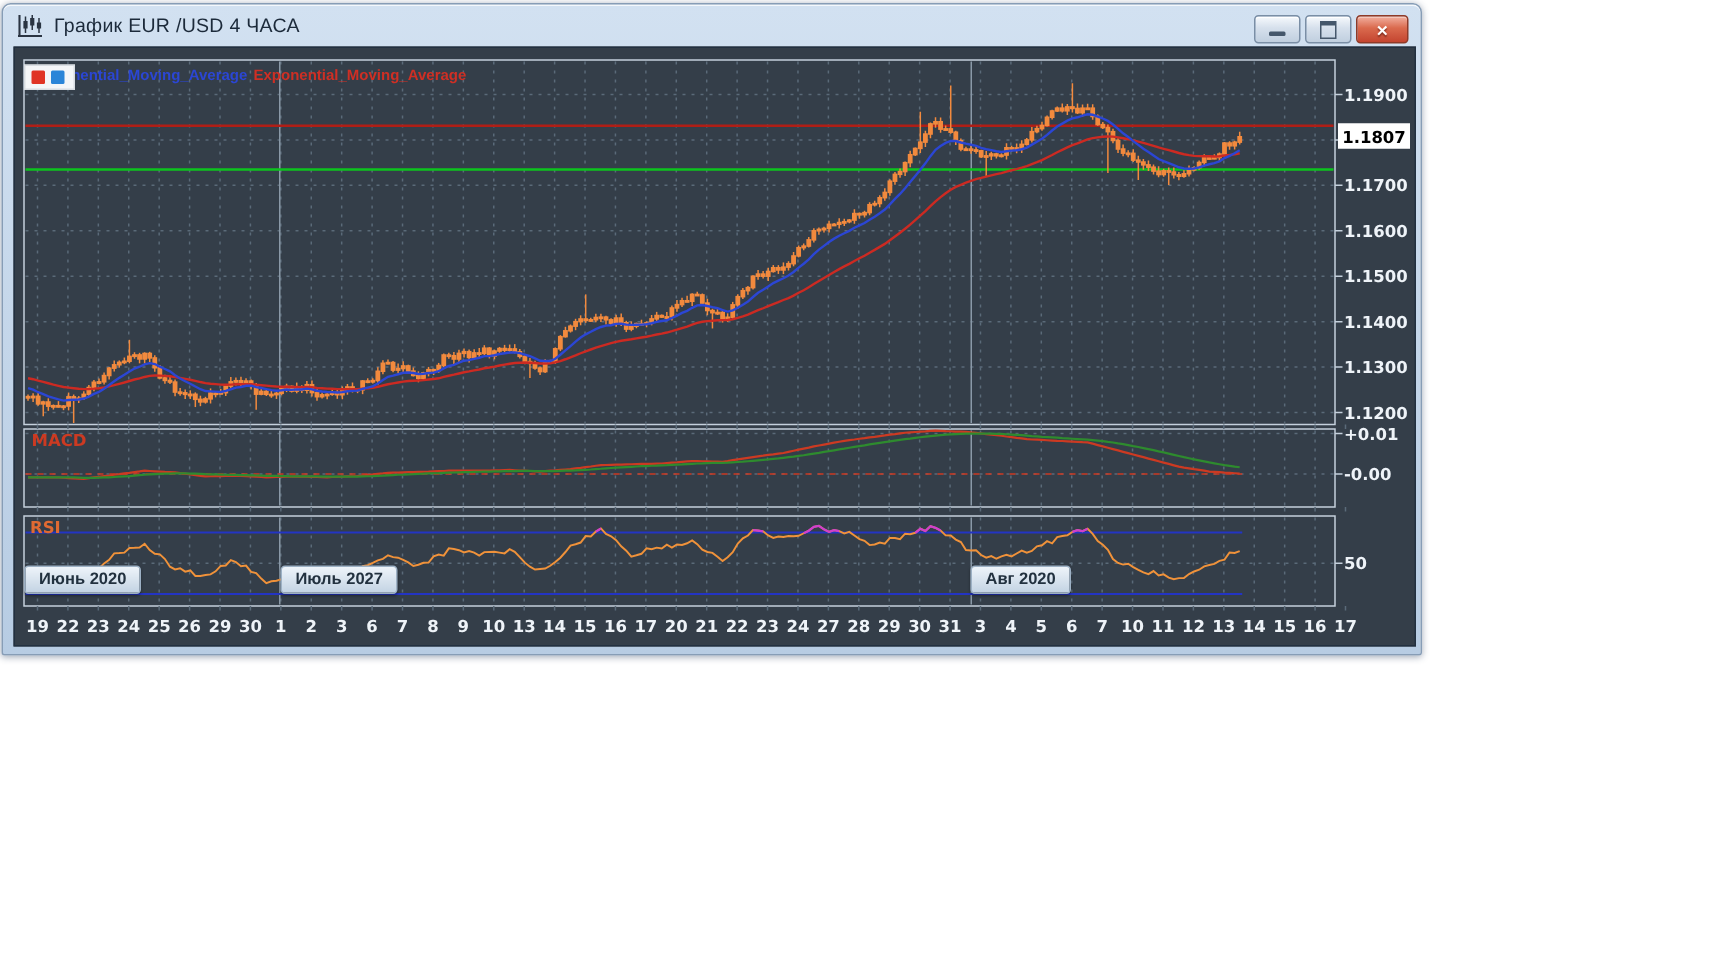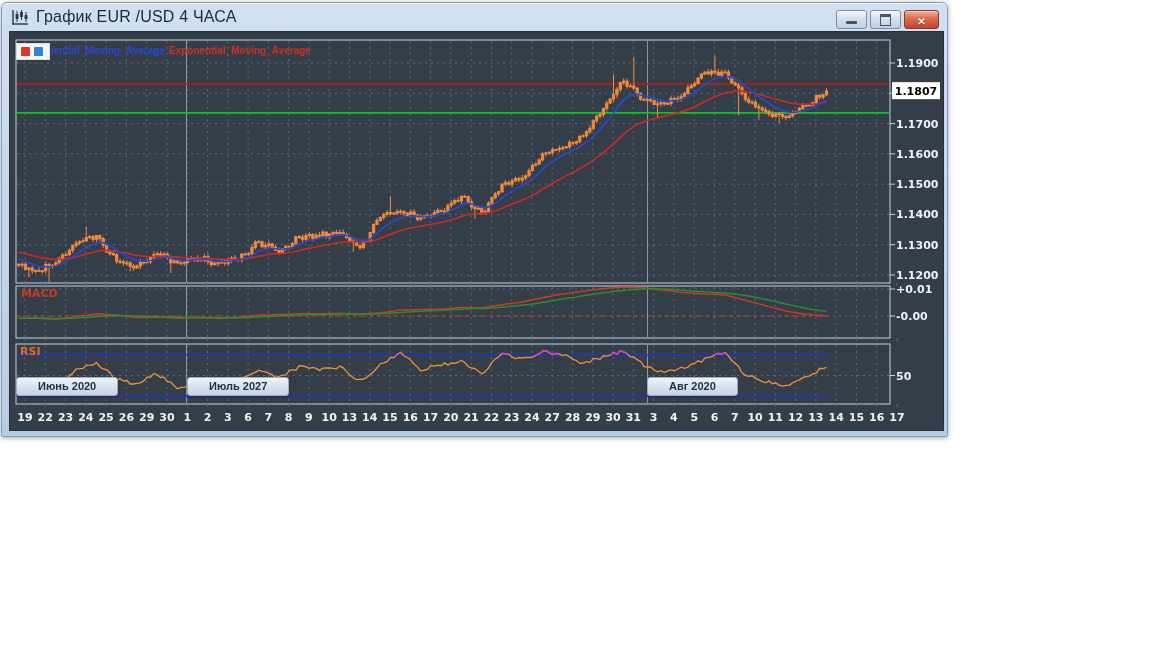--- a/index.html
+++ b/index.html
@@ -5,21 +5,21 @@
   html,body{margin:0;padding:0;}
   body{width:1152px;height:648px;background:#ffffff;font-family:"Liberation Sans",sans-serif;position:relative;overflow:hidden;}
 
   .window{position:absolute;left:1px;top:2px;width:945px;height:433px;
     background:linear-gradient(#d2e1f1,#b7cce3);
     border:1px solid #879db6;border-radius:6px 6px 2px 2px;
     box-shadow:0 1px 5px rgba(40,60,90,.45), inset 0 1px 0 rgba(255,255,255,.75);}
 
   .titlebar{position:absolute;left:0;top:0;right:0;height:27px;display:flex;align-items:center;padding-left:9px;}
   .app-icon{width:18px;height:16px;display:inline-block;}
-  .title{font-size:16px;color:#1c2a3a;margin-left:7px;letter-spacing:.2px;}
+  .title{font-size:13px;color:#1c2a3a;margin-left:7px;letter-spacing:.2px;}
 
   .winbtns{position:absolute;right:8px;top:7px;display:flex;gap:3px;}
   .winbtn{width:29px;height:17px;border:1px solid #7a8ea5;border-radius:3px;
     background:linear-gradient(#f7fafd,#d6e0ec 45%,#c0cfdf);
     display:flex;align-items:center;justify-content:center;box-shadow:inset 0 1px 0 #fff;cursor:default;}
   .winbtn.close{width:33px;border-color:#8e3a28;
     background:linear-gradient(#f2b0a0,#da6a4e 45%,#c44530);box-shadow:inset 0 1px 0 #f6c7ba;}
   .glyph-min{width:11px;height:3px;background:#45576b;margin-top:6px;border-radius:1px;}
   .glyph-restore{width:9px;height:8px;border:1px solid #45576b;border-top:3px solid #45576b;background:transparent;}
   .glyph-close::before{content:"\2715";color:#ffffff;font-size:10px;font-weight:bold;text-shadow:0 1px 1px rgba(80,20,10,.6);}
@@ -27,21 +27,21 @@
   .client{position:absolute;left:7px;top:28px;width:933px;height:398px;background:#343e49;border:1px solid #223040;overflow:hidden;}
   #chart-svg{position:absolute;left:0;top:0;font-family:"DejaVu Sans",sans-serif;}
 
   .legend{position:absolute;left:0;top:0;height:22px;}
   .legend-text{position:absolute;top:13px;font-size:10px;font-weight:bold;white-space:pre;z-index:1;}
   .legend-text.fast{left:13px;}
   .legend-text.slow{left:159px;}
   .chipbox{position:absolute;left:6px;top:11px;width:34px;height:17px;background:#f4f6f8;z-index:2;display:flex;align-items:center;gap:4px;padding-left:4px;box-sizing:border-box;border:1px solid #d8dde2;}
   .chip{display:inline-block;width:9px;height:9px;border-radius:1px;}
 
-  .monthlabel{position:absolute;z-index:3;height:15px;line-height:15px;padding:1px 21px;
+  .monthlabel{position:absolute;z-index:3;height:15px;line-height:15px;padding:1px 9px;
     font-size:11px;font-weight:bold;color:#22313f;
     background:linear-gradient(#eef4fa,#c3d3e3);border:1px solid #9db1c5;border-radius:3px;
     box-shadow:0 1px 2px rgba(0,0,0,.35);}
 </style>
 </head>
 <body>
 
 <div class="window">
   <div class="titlebar">
     <span class="app-icon">

